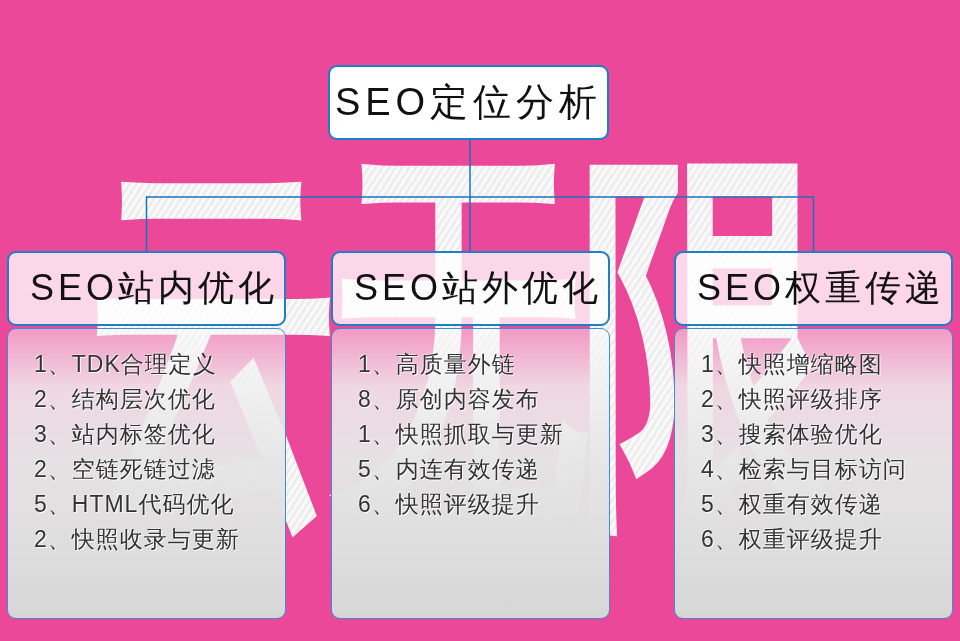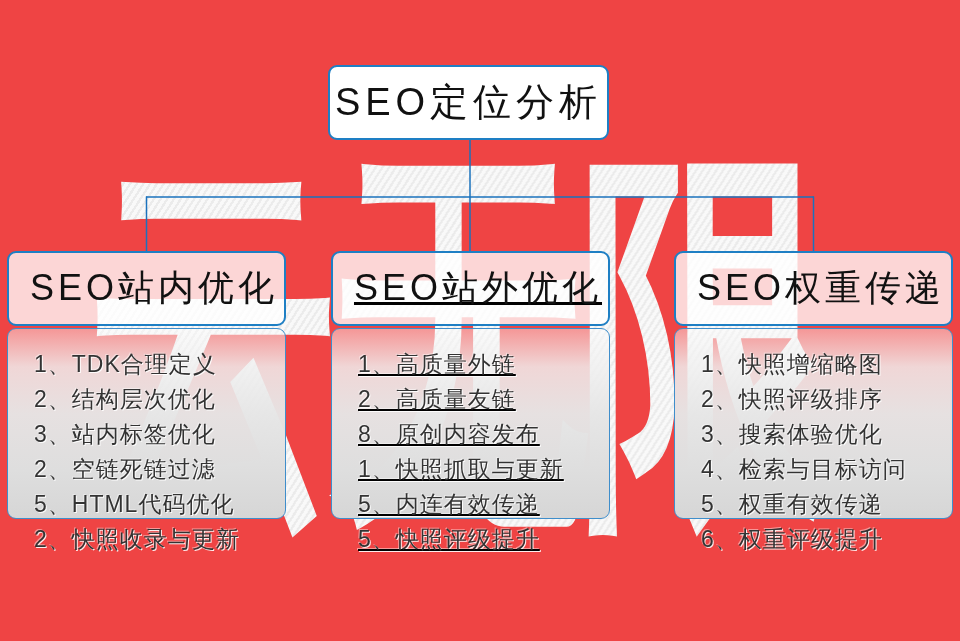--- a/index.html
+++ b/index.html
@@ -5,21 +5,21 @@
   html, body {
     margin: 0;
     padding: 0;
     background: #ffffff;
     font-family: "Liberation Sans", "DejaVu Sans", sans-serif;
   }
   .canvas {
     position: relative;
     width: 960px;
     height: 641px;
-    background: #ef4444;
+    background: #ec4899;
     overflow: hidden;
   }
 
   
   .watermark {
     position: absolute;
     left: 88px;
     top: 132px;
     z-index: 0;
     font-size: 268px;
@@ -81,21 +81,21 @@
   }
 
   
   .column {
     position: absolute;
     top: 251px;
     width: 279px;
     z-index: 2;
   }
   .col-1 { left: 7px; }
-  .col-2 { left: 331px; text-decoration: underline; }
+  .col-2 { left: 331px; }
   .col-3 { left: 674px; }
 
   .col-header {
     box-sizing: border-box;
     width: 100%;
     height: 75px;
     background: rgba(255,255,255,0.78);
     border: 2px solid #1e7fc4;
     border-radius: 9px;
     display: flex;
@@ -107,21 +107,21 @@
     font-size: 36px;
     font-weight: 300;
     letter-spacing: 4px;
     color: #111111;
     white-space: nowrap;
   }
 
   .col-panel {
     box-sizing: border-box;
     width: 100%;
-    height: 191px;
+    height: 291px;
     margin-top: 2px;
     border: 1px solid #3f8ecb;
     border-radius: 9px;
     background: linear-gradient(180deg,
       rgba(252,252,252,0.45) 0%,
       rgba(240,240,240,0.85) 20%,
       rgba(230,230,230,0.97) 45%,
       #dedede 75%,
       #d6d6d6 100%);
   }
@@ -173,25 +173,24 @@
     </div>
   </section>
 
   <section class="column col-2">
     <div class="col-header">
       <span class="node-label">SEO站外优化</span>
     </div>
     <div class="col-panel">
       <ul>
         <li>1、高质量外链</li>
-        <li>2、高质量友链</li>
         <li>8、原创内容发布</li>
         <li>1、快照抓取与更新</li>
         <li>5、内连有效传递</li>
-        <li>5、快照评级提升</li>
+        <li>6、快照评级提升</li>
       </ul>
     </div>
   </section>
 
   <section class="column col-3">
     <div class="col-header">
       <span class="node-label">SEO权重传递</span>
     </div>
     <div class="col-panel">
       <ul>

